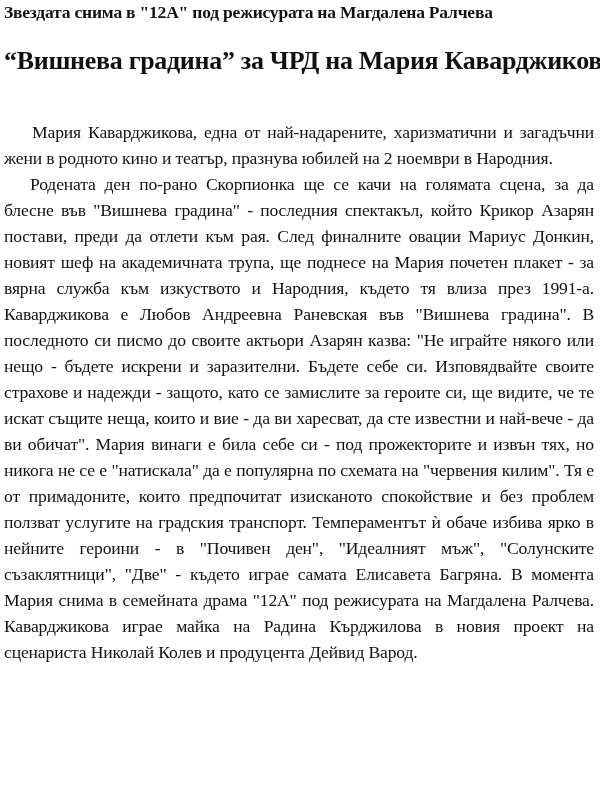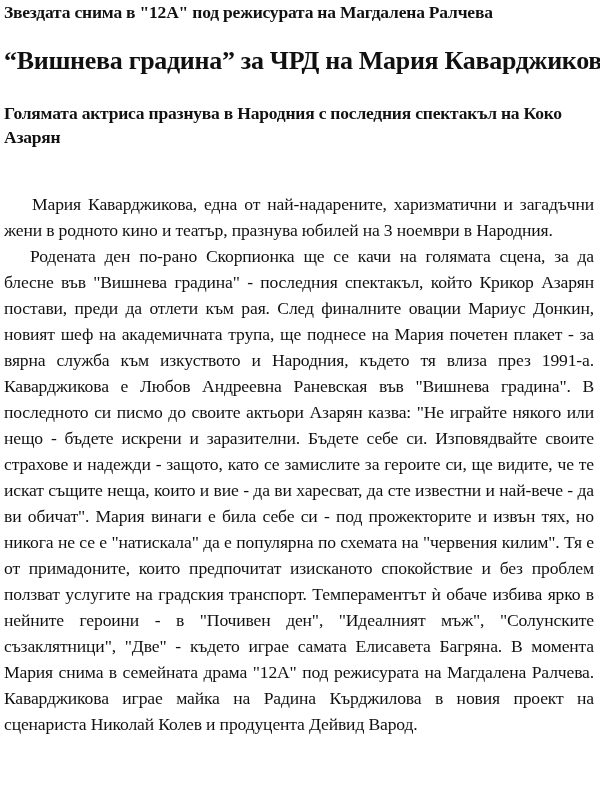--- a/index.html
+++ b/index.html
@@ -58,18 +58,17 @@
     .body p.first {
       text-indent: 28px;
     }
   </style>
 </head>
 <body>
 
 <div class="page">
   <div class="kicker">Звездата снима в "12А" под режисурата на Магдалена Ралчева</div>
   <h1 class="headline">“Вишнева градина” за ЧРД на Мария Каварджикова</h1>
-  <h2 class="subheadline">Голямата актриса празнува в Народния с последния спектакъл на Коко Азарян</h2>
   <div class="body">
-    <p class="first">Мария Каварджикова, една от най-надарените, харизматични и загадъчни жени в родното кино и театър, празнува юбилей на 3 ноември в Народния.</p>
+    <p class="first">Мария Каварджикова, една от най-надарените, харизматични и загадъчни жени в родното кино и театър, празнува юбилей на 2 ноември в Народния.</p>
     <p>Родената ден по-рано Скорпионка ще се качи на голямата сцена, за да блесне във "Вишнева градина" - последния спектакъл, който Крикор Азарян постави, преди да отлети към рая. След финалните овации Мариус Донкин, новият шеф на академичната трупа, ще поднесе на Мария почетен плакет - за вярна служба към изкуството и Народния, където тя влиза през 1991-а. Каварджикова е Любов Андреевна Раневская във "Вишнева градина". В последното си писмо до своите актьори Азарян казва: "Не играйте някого или нещо - бъдете искрени и заразителни. Бъдете себе си. Изповядвайте своите страхове и надежди - защото, като се замислите за героите си, ще видите, че те искат същите неща, които и вие - да ви харесват, да сте известни и най-вече - да ви обичат". Мария винаги е била себе си - под прожекторите и извън тях, но никога не се е "натискала" да е популярна по схемата на "червения килим". Тя е от примадоните, които предпочитат изисканото спокойствие и без проблем ползват услугите на градския транспорт. Темпераментът ѝ обаче избива ярко в нейните героини - в "Почивен ден", "Идеалният мъж", "Солунските съзаклятници", "Две" - където играе самата Елисавета Багряна. В момента Мария снима в семейната драма "12А" под режисурата на Магдалена Ралчева. Каварджикова играе майка на Радина Кърджилова в новия проект на сценариста Николай Колев и продуцента Дейвид Варод.</p>
   </div>
 </div>
 
 </body></html>

